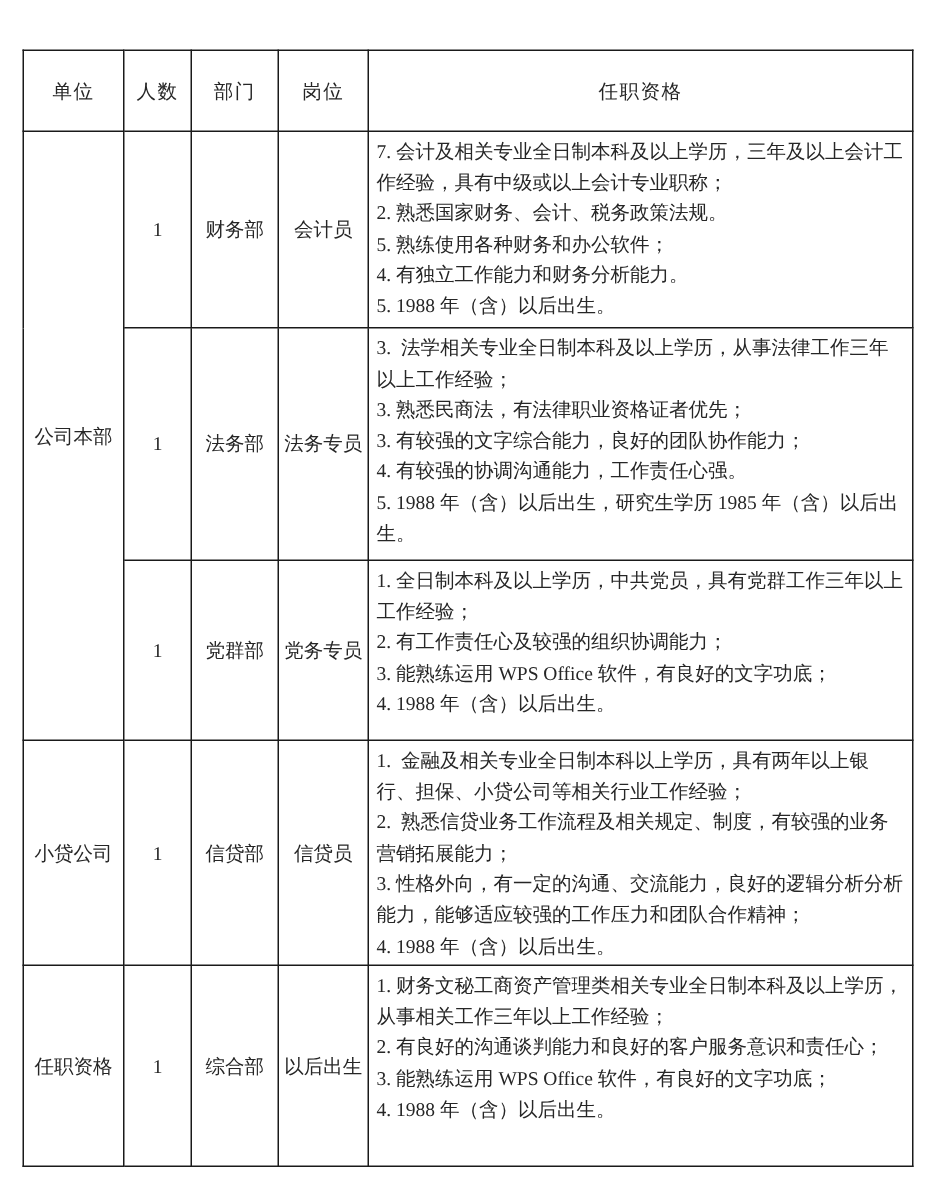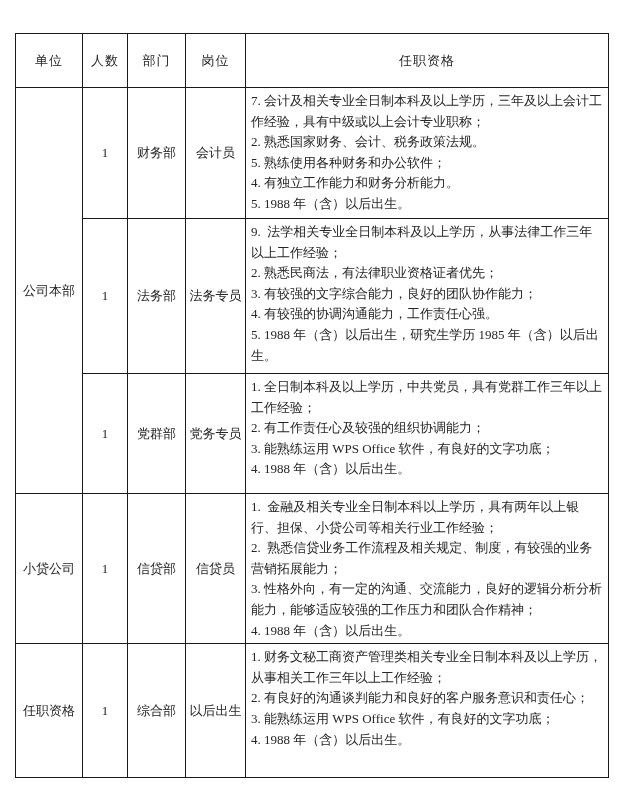--- a/index.html
+++ b/index.html
@@ -53,22 +53,22 @@
           <div class="qline">4. 有独立工作能力和财务分析能力。</div>
           <div class="qline">5. 1988 年（含）以后出生。</div>
         </td>
       </tr>
 
       <tr class="r2">
         <td class="center">1</td>
         <td class="center">法务部</td>
         <td class="center">法务专员</td>
         <td class="qual">
-          <div class="qline">9.  法学相关专业全日制本科及以上学历，从事法律工作三年以上工作经验；</div>
-          <div class="qline">2. 熟悉民商法，有法律职业资格证者优先；</div>
+          <div class="qline">3.  法学相关专业全日制本科及以上学历，从事法律工作三年以上工作经验；</div>
+          <div class="qline">3. 熟悉民商法，有法律职业资格证者优先；</div>
           <div class="qline">3. 有较强的文字综合能力，良好的团队协作能力；</div>
           <div class="qline">4. 有较强的协调沟通能力，工作责任心强。</div>
           <div class="qline">5. 1988 年（含）以后出生，研究生学历 1985 年（含）以后出生。</div>
         </td>
       </tr>
 
       <tr class="r3">
         <td class="center">1</td>
         <td class="center">党群部</td>
         <td class="center">党务专员</td>

